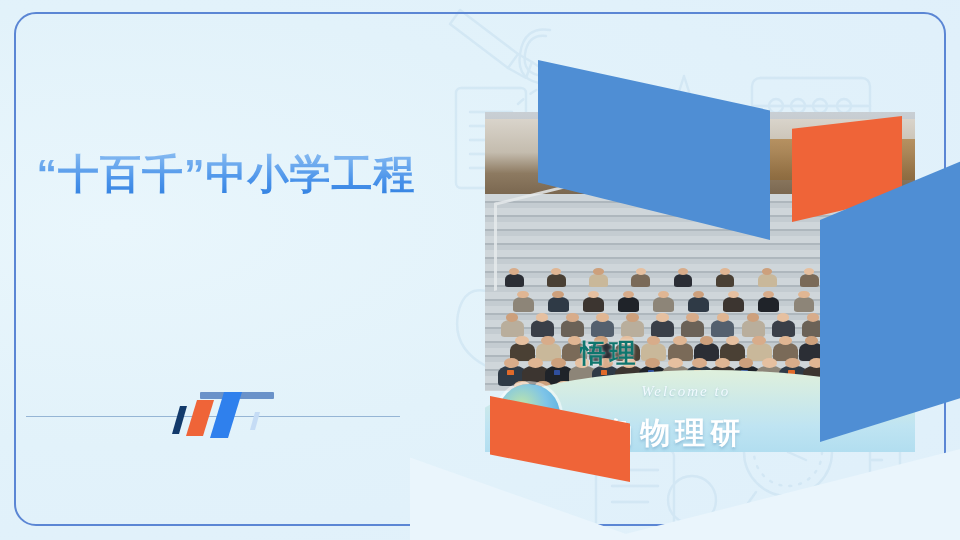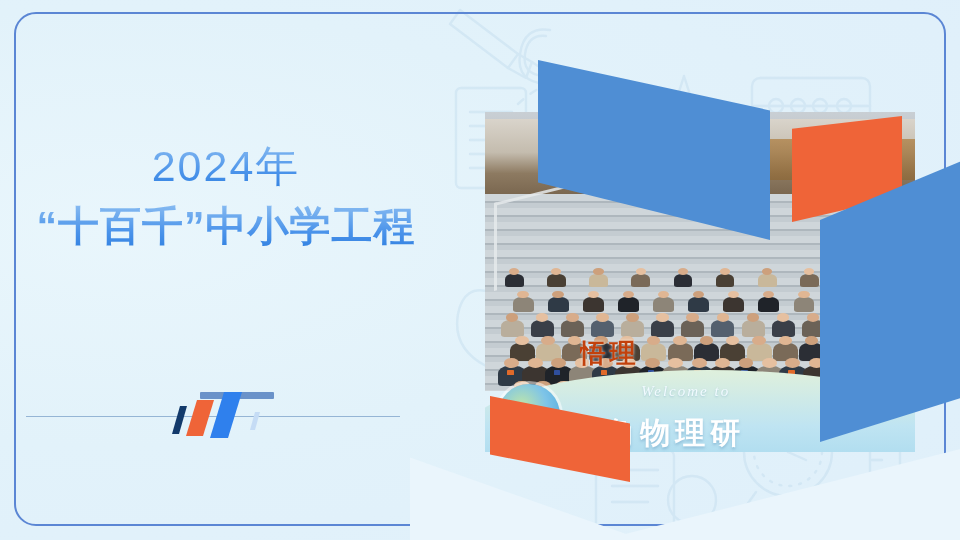--- a/index.html
+++ b/index.html
@@ -144,21 +144,21 @@
     color:#5b7f96; font-size:11px; letter-spacing:3px; white-space:nowrap;
   }
   .ph-globe{
     position:absolute; left:3%; top:80%; width:62px; height:62px;
     border-radius:50%;
     background:radial-gradient(circle at 38% 35%,#bfe6a8 0%,#7ec4e8 45%,#3f9fd6 100%);
     box-shadow:0 0 0 3px rgba(255,255,255,.5);
   }
   .ph-green-sign{
     position:absolute; left:22%; top:66%; width:36%; height:16%;
-    color:#c2410c; font-size:26px; font-weight:900; letter-spacing:4px;
+    color:#0f766e; font-size:26px; font-weight:900; letter-spacing:4px;
     text-shadow:0 0 3px rgba(255,255,255,.9);
     white-space:nowrap; overflow:hidden;
   }
 
   
   .shape{ position:absolute; }
   .sh-blue-top{
     left:128px; top:60px; width:232px; height:180px;
     background:#4f8ed4;
     clip-path:polygon(0% 0%, 100% 28%, 100% 100%, 0% 68%);
@@ -593,21 +593,20 @@
 
     <div class="shape sh-blue-top"></div>
     <div class="shape sh-orange-tr"></div>
     <div class="shape sh-blue-right"></div>
     <div class="shape sh-white-bl"></div>
     <div class="shape sh-white-br"></div>
     <div class="shape sh-orange-bl"></div>
   </div>
 
   <div class="title-block">
-    <div class="t-line t-1">2024年</div>
     <div class="t-line t-2">“十百千”中小学工程</div>
   </div>
 
   <div class="logo-row">
     <div class="rule"></div>
     <div class="logo-mark">
       <svg viewBox="0 0 122 58" xmlns="http://www.w3.org/2000/svg">
 
         <rect x="34" y="6" width="74" height="7" rx="1" fill="#6a92c9"></rect>
 

